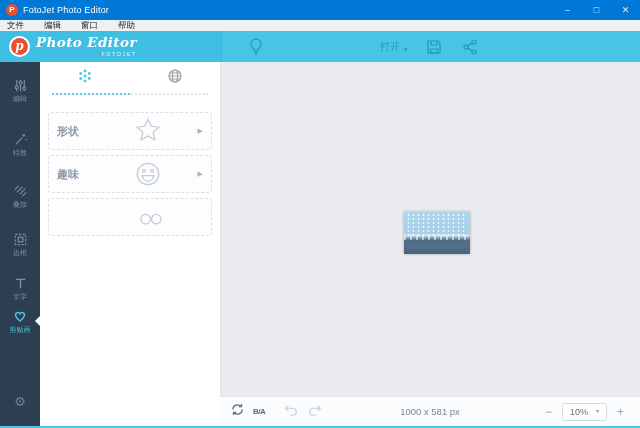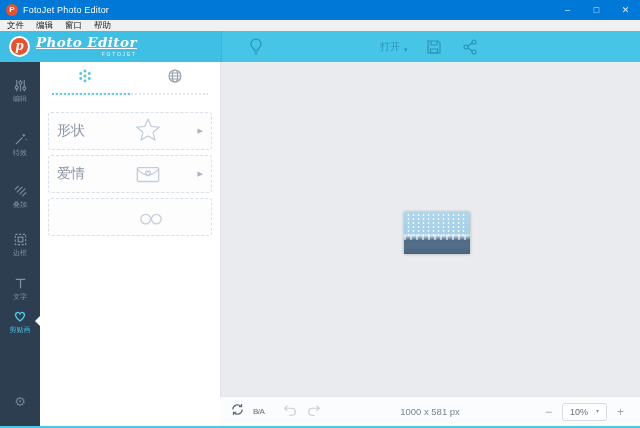--- a/index.html
+++ b/index.html
@@ -7,30 +7,30 @@
   .window { position:relative; width:640px; height:428px; overflow:hidden; background:#e9ebee; border-bottom:2px solid #4cc7e8; }
 
   
   .titlebar { position:absolute; top:0; left:0; right:0; height:20px; background:#0078d7; display:flex; align-items:center; padding-left:6px; color:#fff; }
   .tb-badge { width:12px; height:12px; border-radius:50%; background:#e8512f; color:#fff; font-size:8px; font-weight:bold; line-height:12px; text-align:center; margin-right:5px; }
   .tb-title { font-size:9px; letter-spacing:.2px; }
   .tb-controls { margin-left:auto; display:flex; height:100%; }
   .tb-btn { width:29px; height:100%; display:flex; align-items:center; justify-content:center; font-size:9px; color:#dfeefb; }
 
   
-  .menubar { position:absolute; top:20px; left:0; right:0; height:11px; background:#f0f0f0; display:flex; align-items:center; padding-left:7px; gap:12px; }
+  .menubar { position:absolute; top:20px; left:0; right:0; height:11px; background:#f0f0f0; display:flex; align-items:center; padding-left:7px; gap:20px; }
   .menu-item { font-size:8.5px; color:#1b1b1b; }
 
   
   .header { position:absolute; top:31px; left:0; right:0; height:31px; background:#47c5e7; }
   .logo-area { position:absolute; left:0; top:0; width:222px; height:31px; background:#3fbfe3; border-right:1px solid rgba(0,0,0,.05); display:flex; align-items:center; padding-left:9px; }
   .logo-badge { width:21px; height:21px; border-radius:50%; background:#fff; display:flex; align-items:center; justify-content:center; margin-right:6px; }
   .logo-badge-inner { width:17px; height:17px; border-radius:50%; background:#e8512f; color:#fff; font-size:12px; font-style:italic; font-weight:bold; line-height:16px; text-align:center; font-family:"DejaVu Serif",serif; }
   .brand { color:#fff; line-height:1; }
-  .brand-name { font-size:13.5px; font-style:italic; font-weight:bold; font-family:"DejaVu Serif",serif; letter-spacing:.4px;text-decoration:underline; }
+  .brand-name { font-size:13.5px; font-style:italic; font-weight:bold; font-family:"DejaVu Serif",serif; letter-spacing:.4px; }
   .brand-sub { font-size:5px; letter-spacing:1.8px; text-align:right; margin-top:2px; color:#eafaff; }
   .tool-btn { position:absolute; top:5px; display:flex; align-items:flex-end; color:#2a93ba; }
   .tool-bulb { left:246px; }
   .tool-open { left:380px; top:9px; font-size:10px; color:#2a93ba; }
   .tool-open .caret { font-size:7px; margin-left:4px; }
   .tool-save { left:424px; }
   .tool-share { left:460px; }
 
   
   .sidenav { position:absolute; top:62px; left:0; bottom:0; width:40px; background:#2d3e50; }
@@ -42,37 +42,37 @@
   .gear { position:absolute; left:0; width:40px; top:332px; text-align:center; font-size:13px; color:#73818f; }
 
   
   .panel { position:absolute; top:62px; left:40px; bottom:0; width:180px; background:#ffffff; overflow:hidden; }
   .tabs { position:absolute; top:0; left:0; right:0; height:32px; display:flex; }
   .tab { flex:1; display:flex; align-items:center; justify-content:center; }
   .tab-underline { position:absolute; top:31px; left:12px; right:12px; border-top:2px dotted #e1e6eb; }
   .tab-underline-active { position:absolute; top:31px; left:12px; width:78px; border-top:2px dotted #5fcbea; }
   .cards { position:absolute; top:50px; left:8px; width:164px; }
   .card { height:38px; margin-bottom:5px; border:1px dashed #d9e0e7; border-radius:3px; background:#fdfdfe; display:flex; align-items:center; padding:0 8px; }
-  .card-label { font-size:14px; color:#8b97a6; width:42px; }
+  .card-label { font-size:11px; color:#8b97a6; width:42px;font-weight:bold; }
   .card-icon { flex:1; display:flex; justify-content:center; align-items:center; }
   .card-arrow { font-size:7px; color:#a7b2bf; }
 
   
   .canvas { position:absolute; top:62px; left:220px; right:0; bottom:30px; background:#e9ebee; border-left:1px solid #e0e4e8; }
   .photo { position:absolute; left:183px; top:150px; width:66px; height:42px; box-shadow:0 0 3px rgba(0,0,0,.28);
            background:linear-gradient(180deg,#aed6ed 0%,#a5cfe9 50%,#cde4f1 56%,#8fa9bd 61%,#4e6b85 67%,#546f88 80%,#49647e 100%); }
   .photo::before { content:""; position:absolute; top:1px; left:2px; right:2px; height:55%;
            background-image:radial-gradient(circle, rgba(255,255,255,.85) .7px, transparent 1.2px); background-size:5px 4px; }
   .photo::after { content:""; position:absolute; top:55%; left:0; right:0; height:12%;
            background:repeating-linear-gradient(90deg, rgba(255,255,255,.55) 0 2px, transparent 2px 6px); }
 
   
   .statusbar { position:absolute; left:220px; right:0; bottom:0; height:30px; background:#fbfcfd; border-top:1px solid #e4e8eb; display:flex; align-items:center; padding:0 10px; }
   .sb-btn { display:flex; align-items:center; justify-content:center; margin-right:8px; color:#5f6d7b; }
-  .sb-compare { font-size:8px; font-weight:normal; color:#5f6d7b; letter-spacing:-.5px; }
+  .sb-compare { font-size:8px; font-weight:bold; color:#5f6d7b; letter-spacing:-.5px; }
   .sb-undo, .sb-redo { color:#c7cfd7; }
   .sb-undo { margin-left:10px; }
   .sb-dims { position:absolute; left:0; right:0; text-align:center; font-size:9.5px; color:#7a8694; pointer-events:none; }
   .sb-right { margin-left:auto; display:flex; align-items:center; }
   .sb-zoomout, .sb-zoomin { font-size:12px; color:#9aa6b2; padding:0 6px; }
   .zoom-box { display:flex; align-items:flex-start; border:1px solid #d4dbe1; border-radius:3px; background:#fff; padding:3px 7px; margin:0 4px; }
   .zoom-val { font-size:9px; color:#5f6d7b; margin-right:8px; }
   .zoom-caret { font-size:6px; color:#8b97a3; }
 </style>
 </head>
@@ -242,32 +242,33 @@
         <span class="card-label">形状</span>
         <span class="card-icon">
           <svg width="30" height="30" viewBox="0 0 28 28" fill="none" stroke="#c3ceda" stroke-width="1.2">
             <path d="M14 3l3.1 6.7 7.2.7-5.5 4.8 1.7 7.1L14 18.6l-6.5 3.7 1.7-7.1L3.7 10.4l7.2-.7z"></path>
           </svg>
         </span>
         <span class="card-arrow">▶</span>
       </div>
 
 
-
       <div class="card">
-        <span class="card-label">爱情</span>
+        <span class="card-label">趣味</span>
         <span class="card-icon">
           <svg width="30" height="30" viewBox="0 0 28 28" fill="none" stroke="#c3ceda" stroke-width="1.2">
-            <rect x="4" y="8" width="20" height="13" rx="1"></rect>
-            <path d="M4 9c3 4.5 6 5.5 10 6.5 4-1 7-2 10-6.5"></path>
-            <path d="M14 15.5c-2.4-1.7-2.7-3.5-1.7-4.1.8-.5 1.5 0 1.7.5.2-.5 1-1 1.7-.5 1 .6.7 2.4-1.7 4.1z"></path>
+            <circle cx="14" cy="14" r="10"></circle>
+            <circle cx="10.3" cy="11" r="1.4"></circle>
+              <circle cx="17.7" cy="11" r="1.4"></circle>
+            <path d="M8.8 15.6h10.4a5.2 5.2 0 0 1-10.4 0z"></path>
           </svg>
         </span>
         <span class="card-arrow">▶</span>
       </div>
+
 
 
 
 
       <div class="card">
         <span class="card-label"></span>
         <span class="card-icon">
           <svg width="30" height="30" viewBox="0 0 28 28" fill="none" stroke="#c3ceda" stroke-width="1.2">
             <circle cx="9" cy="16" r="4.5"></circle>
               <circle cx="19" cy="16" r="4.5"></circle>

